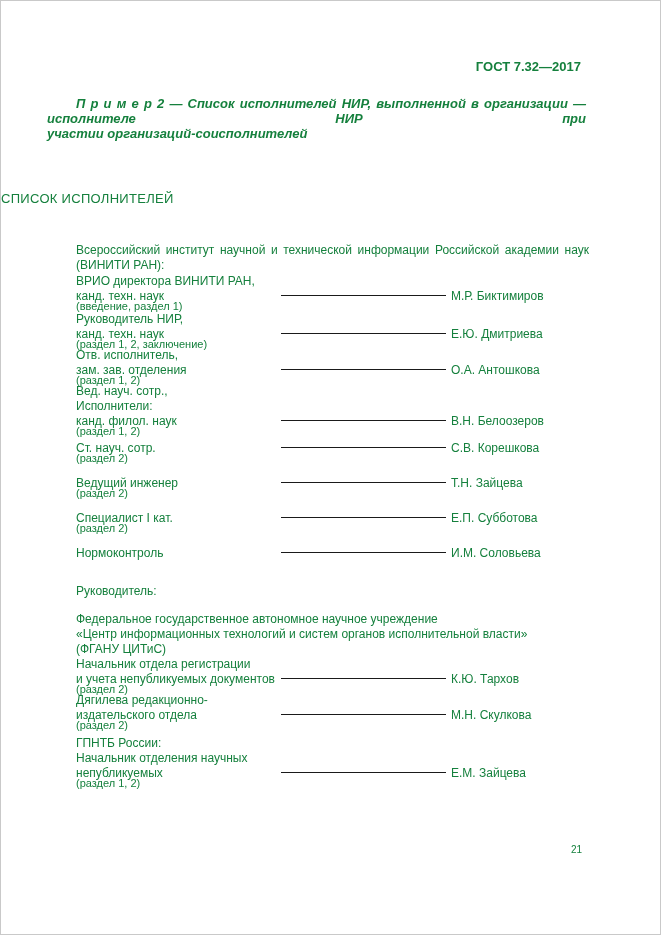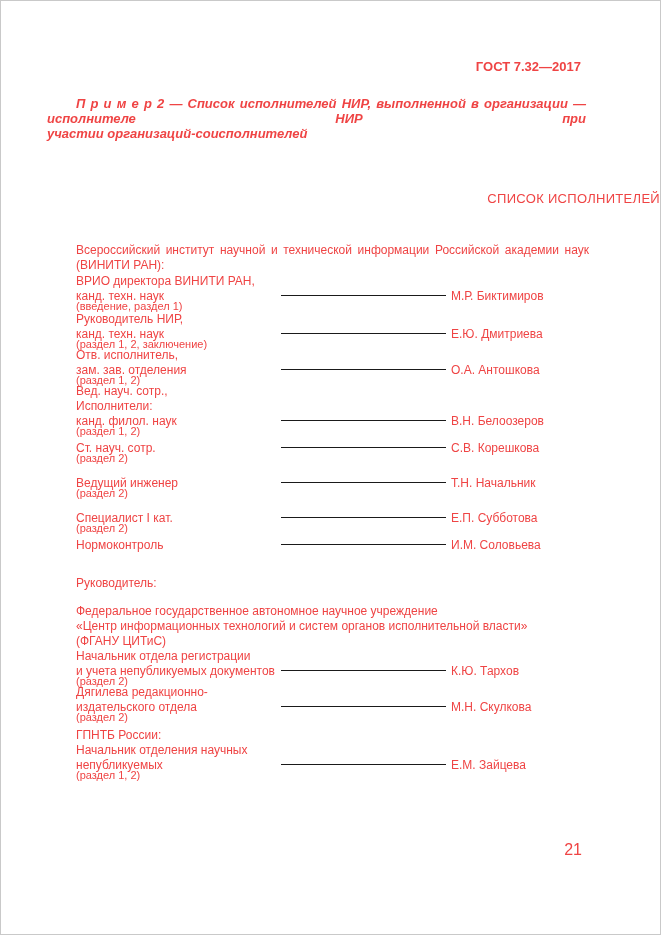--- a/index.html
+++ b/index.html
@@ -3,21 +3,21 @@
 <meta charset="utf-8">
 <style>
   html, body { margin: 0; padding: 0; background: #ffffff; }
   .page {
     position: relative;
     width: 659px;
     height: 933px;
     background: #ffffff;
     border: 1px solid #c9c9c9;
     font-family: "Liberation Sans", "DejaVu Sans", sans-serif;
-    color: #ef4444;
+    color: #15803d;
     overflow: hidden;
   }
   
   .gost-header {
     padding-top: 58px;
     padding-right: 79px;
     text-align: right;
     font-size: 13px;
     line-height: 16px;
     font-weight: bold;
@@ -31,21 +31,21 @@
     font-style: italic;
   }
   .example-note .line1 {
     text-indent: 29px;
     text-align: justify;
     text-align-last: justify;
   }
   
   .doc-title {
     margin-top: 50px;
-    text-align: right;
+    text-align: left;
     font-size: 13px;
     letter-spacing: 0.3px;
     line-height: 15px;
   }
   
   .content {
     margin: 37px 71px 0 75px;
     font-size: 12px;
     line-height: 15px;
   }
@@ -70,21 +70,21 @@
     line-height: 11px;
     white-space: nowrap;
   }
   .note:empty { display: none; }
   .cosponsors { margin-top: 23px; }
   
   .page-number {
     position: absolute;
     top: 841px;
     right: 78px;
-    font-size: 16px;
+    font-size: 10px;
     line-height: 15px;
   }
 </style>
 </head>
 <body>
 
 <div class="page">
 
   <div class="gost-header">ГОСТ 7.32—2017</div>
 
@@ -149,35 +149,35 @@
         <div class="rule"></div>
         <div class="name">С.В. Корешкова</div>
       </div>
       <div class="note">(раздел 2)</div>
     </div>
 
     <div class="entry" style="margin-top:12px">
       <div class="row">
         <div class="last-line">Ведущий инженер</div>
         <div class="rule"></div>
-        <div class="name">Т.Н. Начальник</div>
+        <div class="name">Т.Н. Зайцева</div>
       </div>
       <div class="note">(раздел 2)</div>
     </div>
 
     <div class="entry" style="margin-top:12px">
       <div class="row">
         <div class="last-line">Специалист I кат.</div>
         <div class="rule"></div>
         <div class="name">Е.П. Субботова</div>
       </div>
       <div class="note">(раздел 2)</div>
     </div>
 
-    <div class="entry" style="margin-top:4px">
+    <div class="entry" style="margin-top:12px">
       <div class="row">
         <div class="last-line">Нормоконтроль</div>
         <div class="rule"></div>
         <div class="name">И.М. Соловьева</div>
       </div>
 
     </div>
 
     <div class="cosponsors">Руководитель:</div>
 

